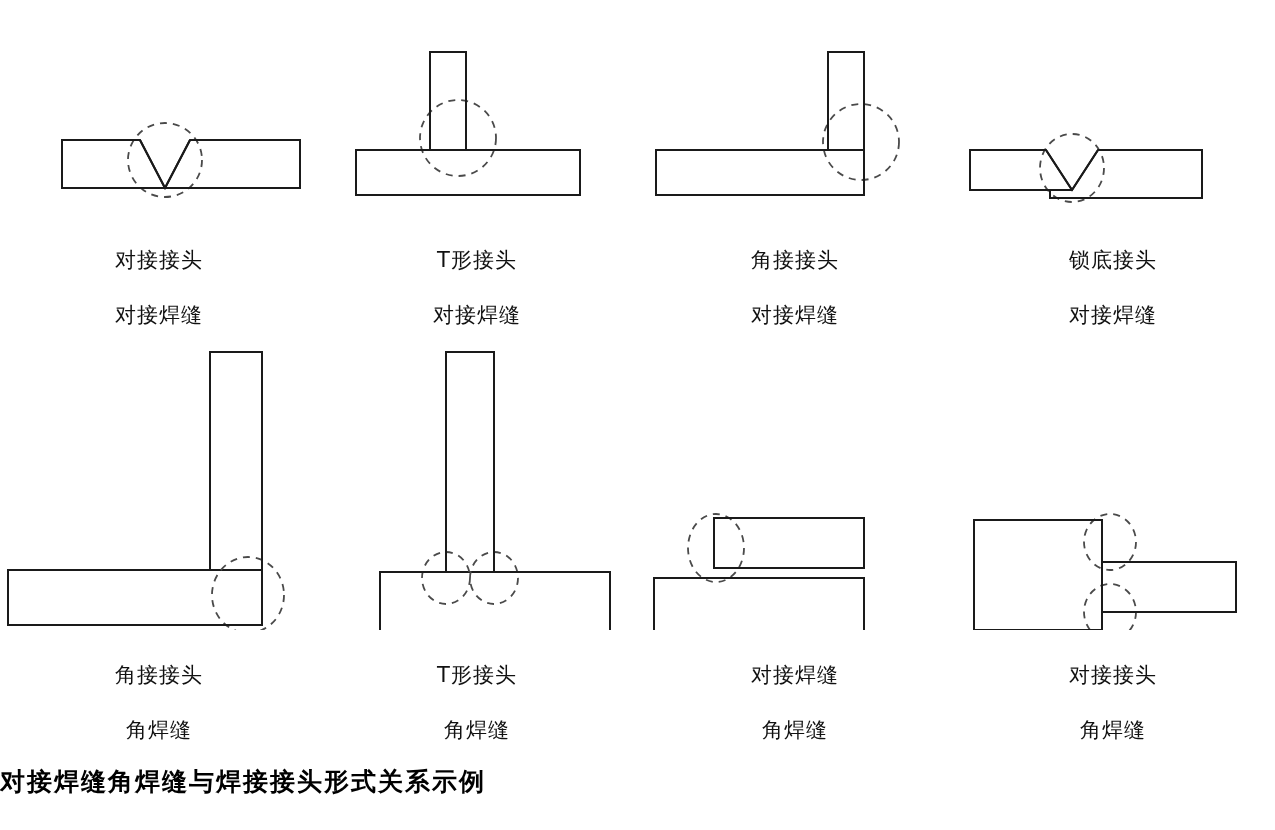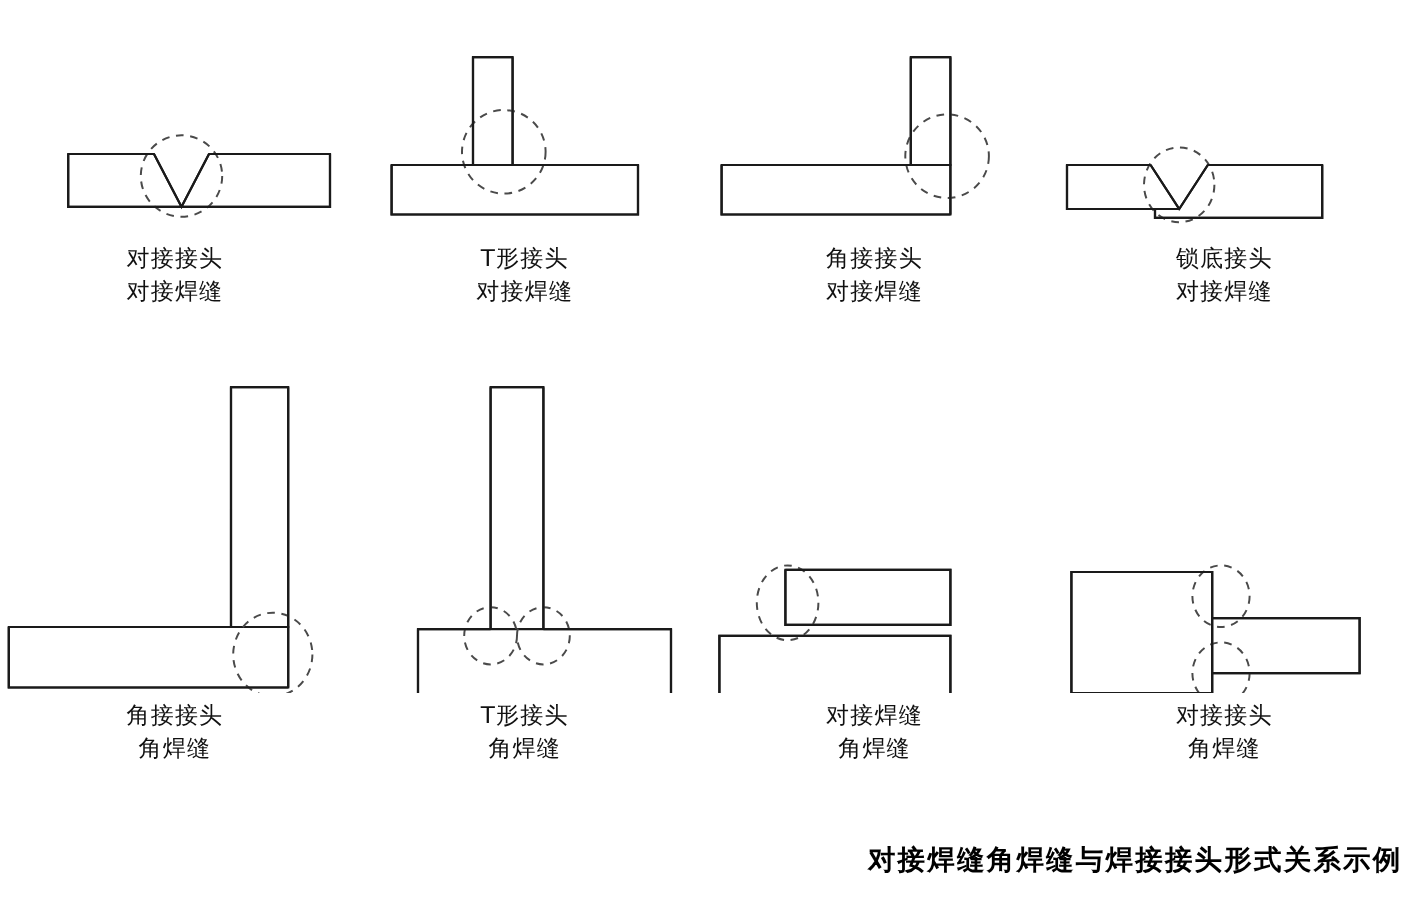--- a/index.html
+++ b/index.html
@@ -48,27 +48,27 @@
     left: 0;
     width: 318px;
     text-align: center;
     font-size: 21px;
     line-height: 30px;
     letter-spacing: 1px;
     color: #111;
   }
   #row1 .caption { top: 190px; }
   #row2 .caption { top: 305px; }
-  .caption div { white-space: nowrap; }
+  .caption div { white-space: nowrap; margin-top: 25px; }
   .title {
     position: absolute;
     left: 0;
     top: 765px;
     width: 1275px;
-    text-align: right;
+    text-align: left;
     font-size: 25px;
     font-weight: bold;
     letter-spacing: 2px;
     color: #000;
   }
   svg { display: block; }
   .solid {
     fill: none;
     stroke: #1a1a1a;
     stroke-width: 2;

